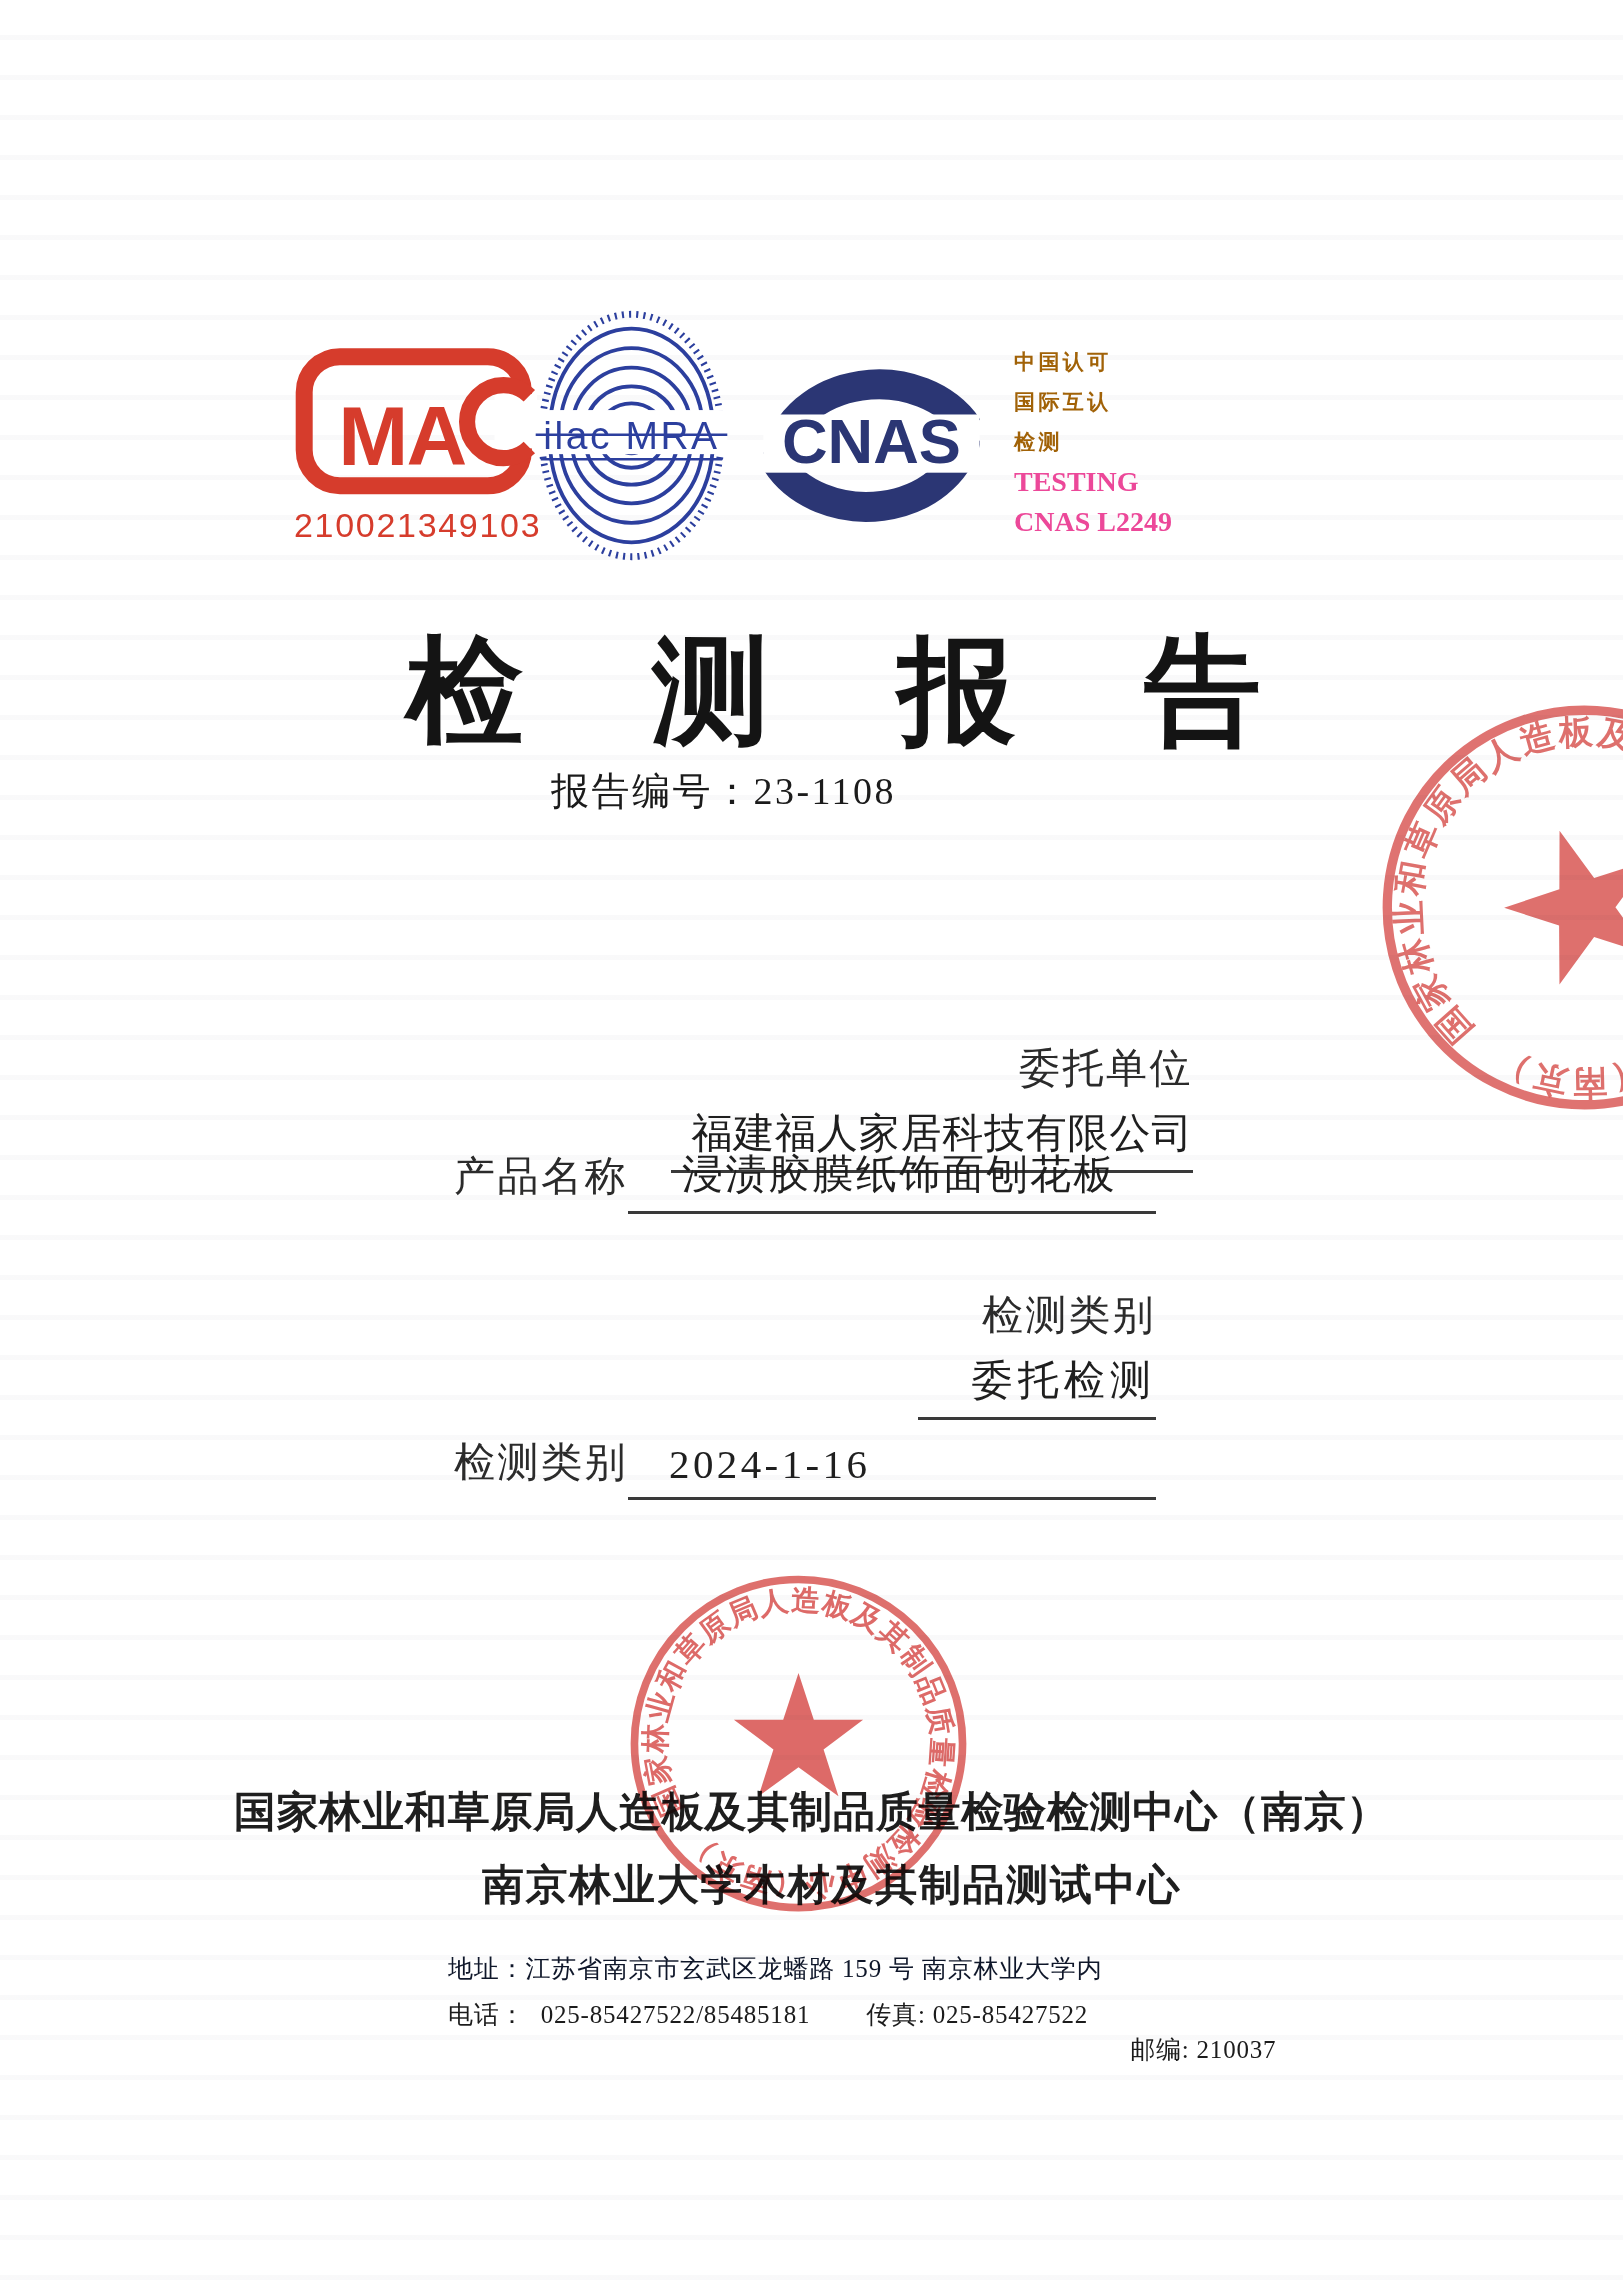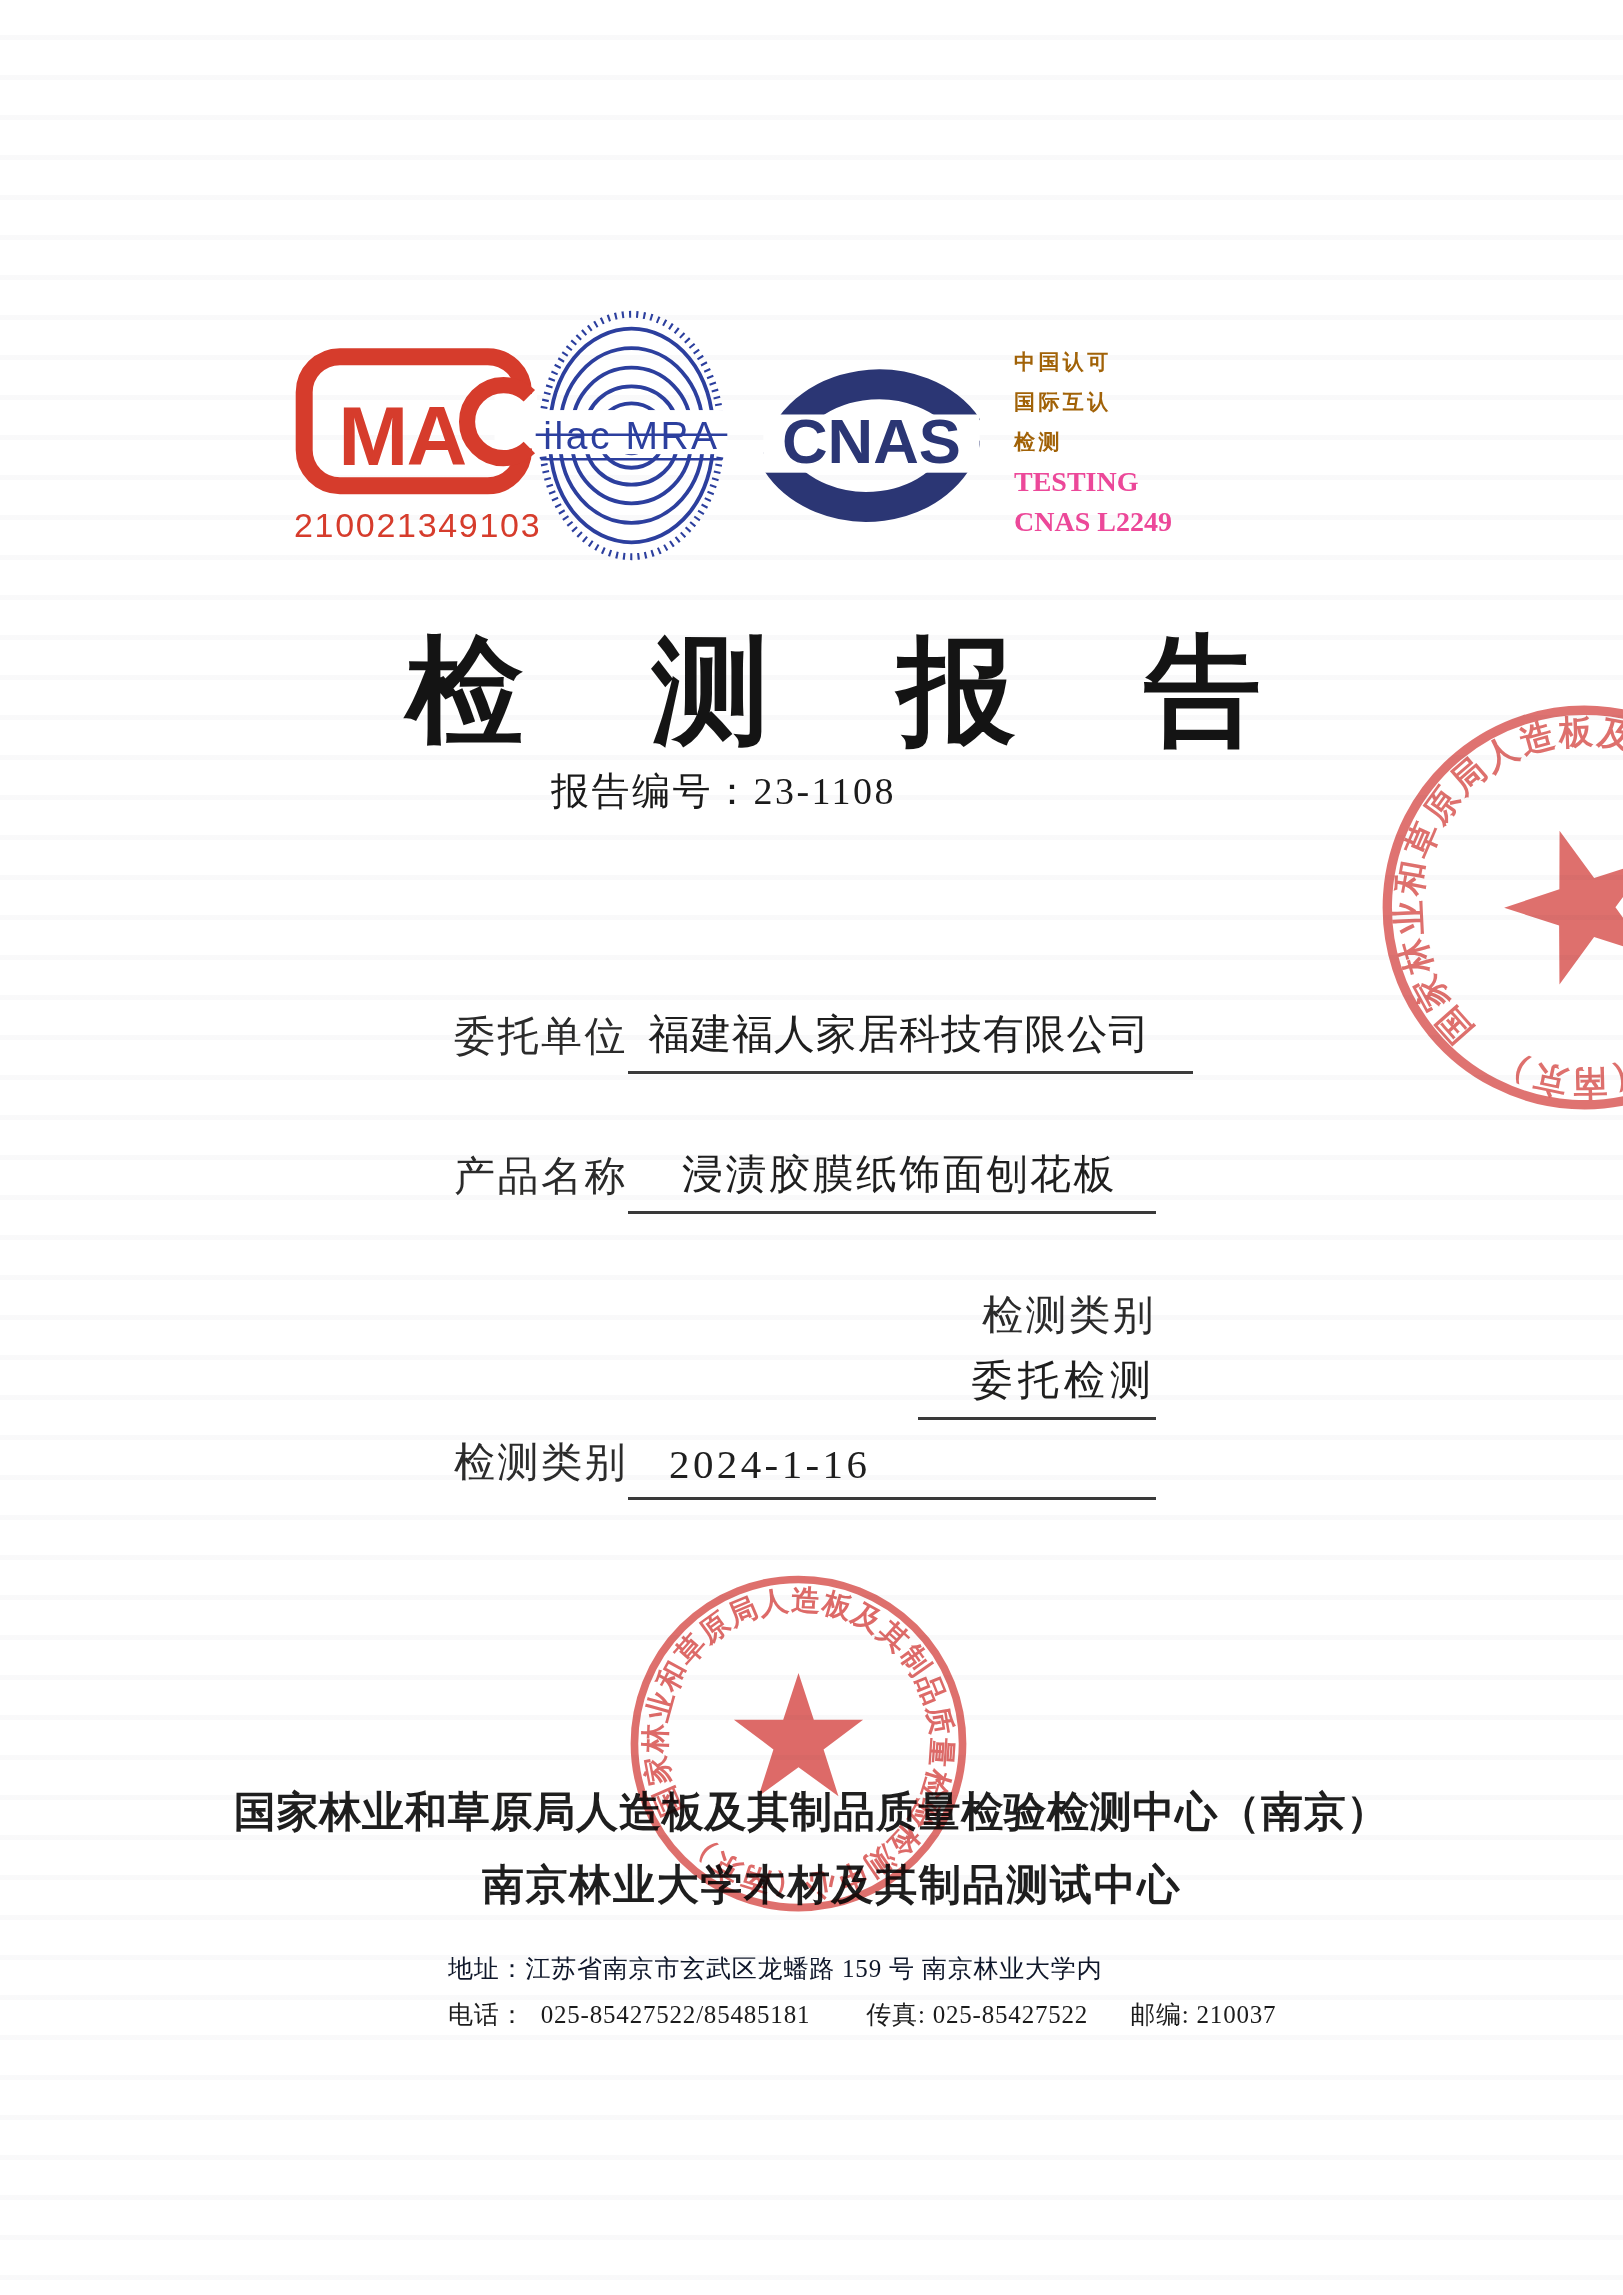--- a/index.html
+++ b/index.html
@@ -39,41 +39,41 @@
   .title span{letter-spacing:129px;margin-right:-129px;position:relative;left:22px;}
   .report-no{left:0;top:766px;width:100%;text-align:center;
     font-size:38px;color:#1b1b1b;white-space:nowrap;}
   .report-no span{letter-spacing:2.5px;position:relative;left:-44px;}
 
   
   .field-row{left:454px;height:70px;display:flex;align-items:flex-end;}
   .field-label{font-size:41px;letter-spacing:2.5px;color:#2b2b2b;white-space:nowrap;padding-bottom:10.2px;}
   .field-value{flex:1;border-bottom:3.4px solid #3a3a3a;font-size:41px;color:#1f1f1f;
     white-space:nowrap;padding-bottom:9px;}
-  .row1{top:1004px;width:739px;} .row1 .field-value{padding-left:20.4px;letter-spacing:0.8px;}
+  .row1{top:1041px;width:739px;flex-direction:column;} .row1 .field-value{padding-left:20.4px;letter-spacing:0.8px;}
   .row2{top:1144px;width:702px;} .row2 .field-value{padding-left:54px;letter-spacing:2.5px;}
   .row3{top:1288px;width:702px;flex-direction:column;} .row3 .field-value{padding-left:54px;letter-spacing:5.1px;}
   .row4{top:1430px;width:702px;} .row4 .field-value{padding-left:41px;letter-spacing:3.4px;}
 
   
   .seal{mix-blend-mode:multiply;}
   .seal-center{left:620px;top:1565px;}
   .seal-right{left:1372px;top:695px;}
 
   
   .org-line1{left:0;top:1784px;width:100%;text-align:center;
     font-family:"Liberation Sans",sans-serif;font-weight:700;
     font-size:42px;letter-spacing:0.8px;color:#1e1e1e;white-space:nowrap;}
   .org-line2{left:0;top:1857px;width:100%;text-align:center;
     font-family:"Liberation Sans",sans-serif;font-weight:700;
     font-size:42px;letter-spacing:1.7px;color:#1e1e1e;white-space:nowrap;padding-left:20px;}
   .contact-line1{left:448px;top:1952px;font-size:25px;color:#0f172a;letter-spacing:0.8px;white-space:nowrap;}
   .contact-line2{left:448px;top:1998px;font-size:25px;color:#1c1c1c;letter-spacing:0.8px;white-space:nowrap;display:flex;}
   .contact-line2 .gap1{margin-left:56px;}
-  .contact-line2 .gap2{margin-left:42px;}
+  .contact-line2 .gap2{margin-left:42px;margin-top:35px;}
   .phone-label{margin-right:15.3px;}
 </style>
 </head>
 <body>
 
 <div class="page">
 
   <div class="abs cma-block">
     <svg width="243" height="149" viewBox="0 0 286 175">
       <rect x="12" y="10" width="258" height="152" rx="42" fill="none" stroke="#d63c2c" stroke-width="20"></rect>

